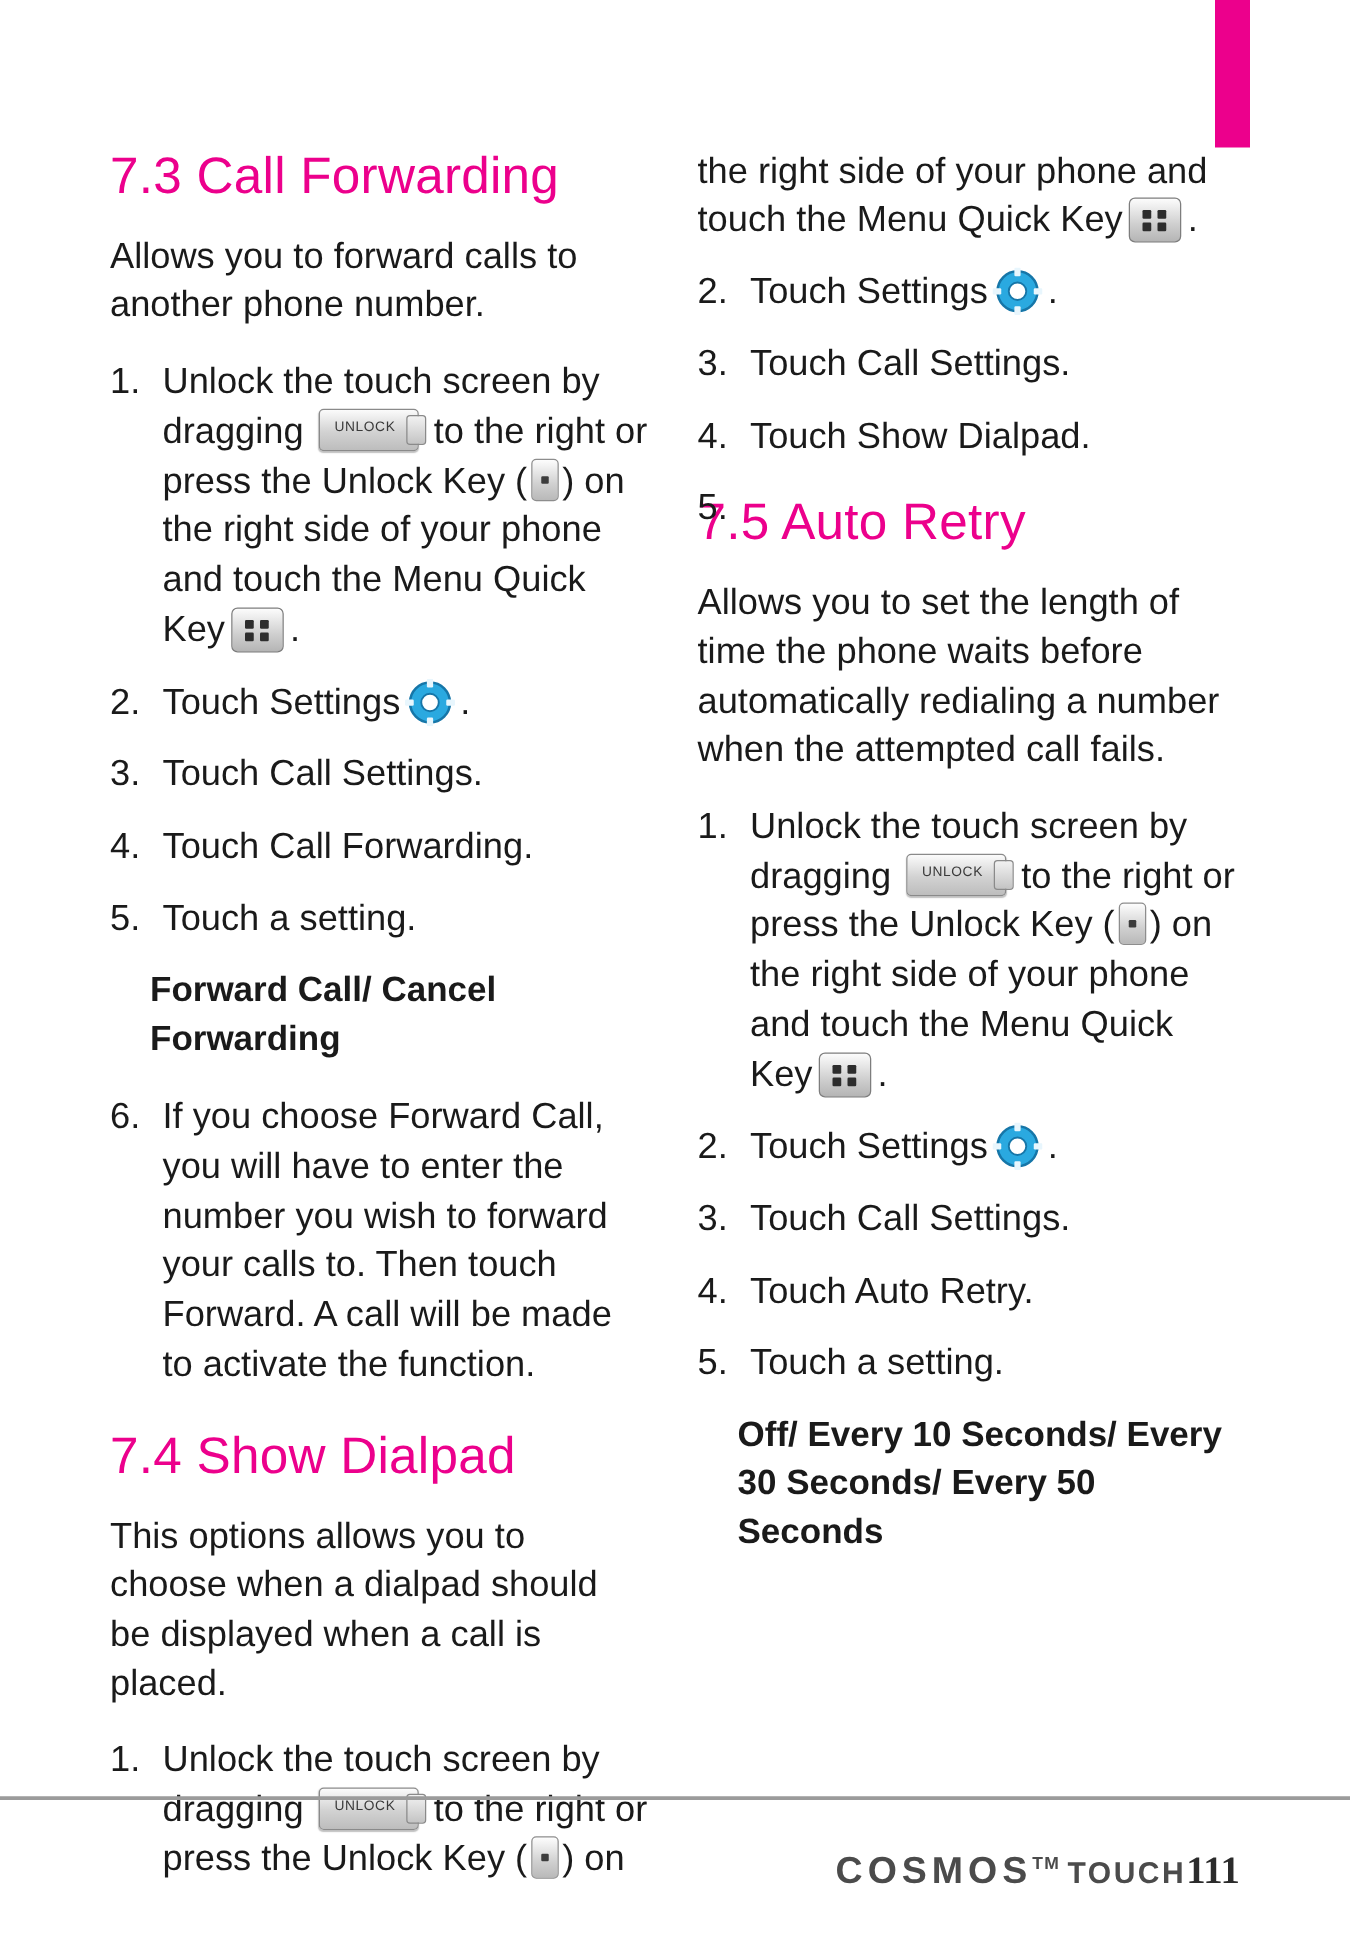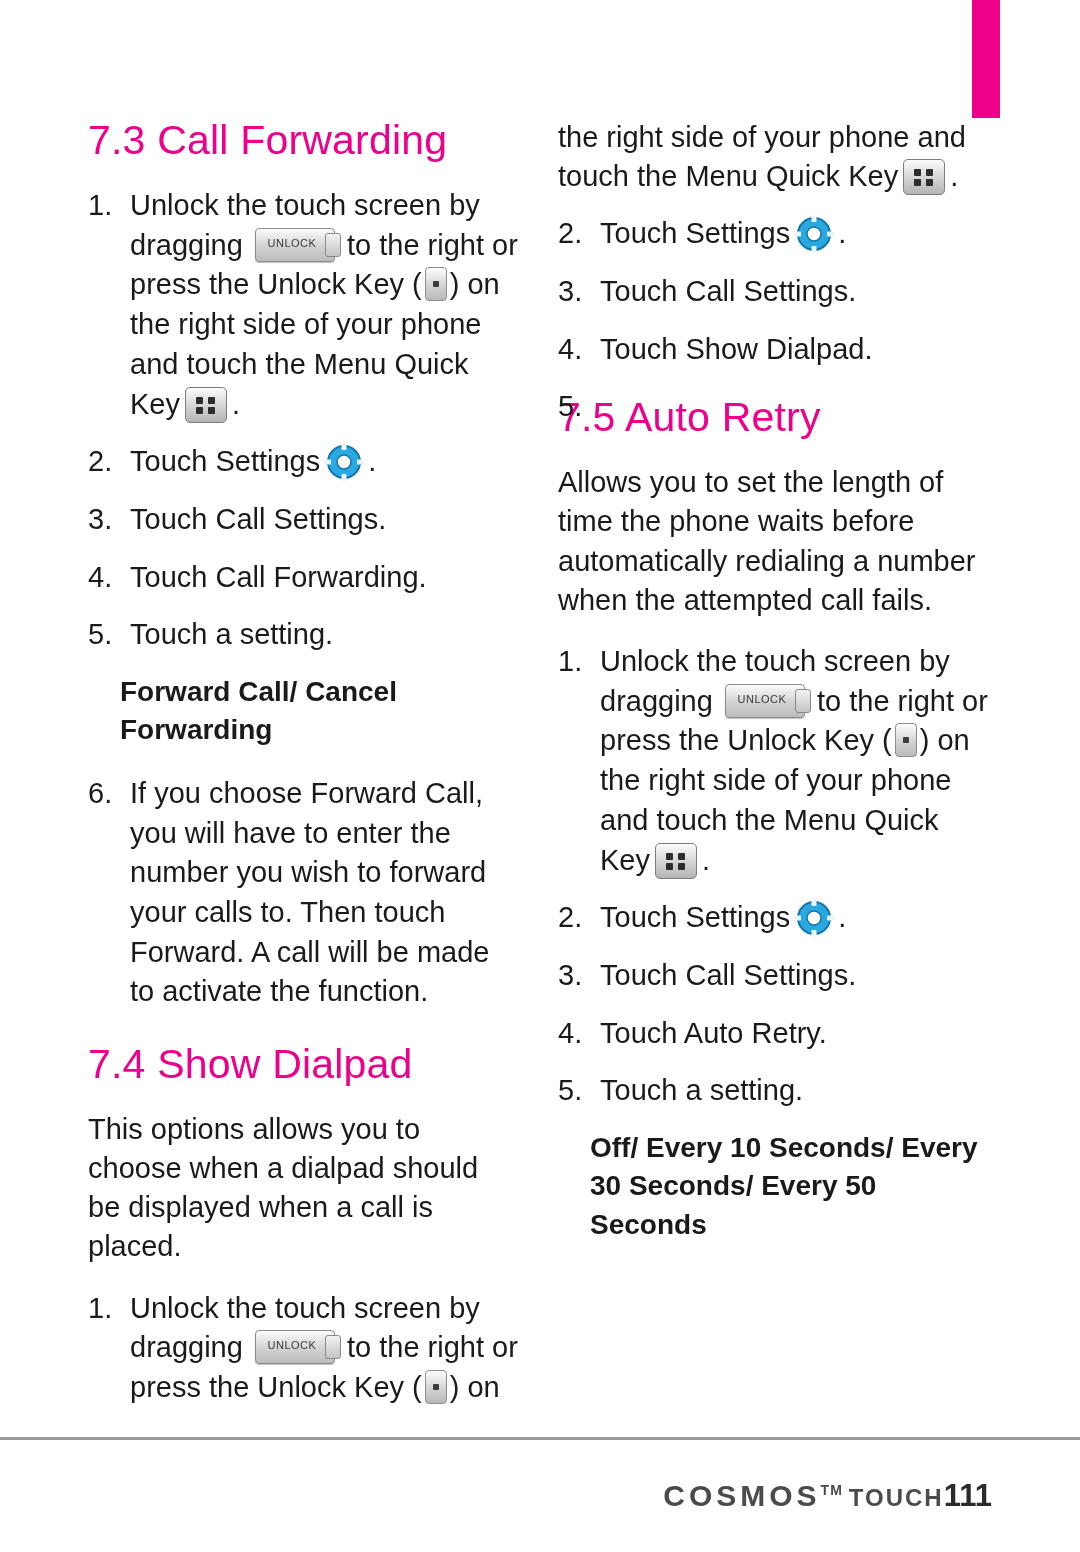--- a/index.html
+++ b/index.html
@@ -190,33 +190,35 @@
   }
   .brand .touch {
     font-size: 24px;
     letter-spacing: 2px;
     margin-left: 6px;
   }
   .pageno {
     font-size: 31px;
     color: #2b2b2b;
     font-weight: bold;
+    font-family: Liberation Serif, serif;
   }
 </style>
 </head>
 <body>
 
 <div class="page">
 
   <div class="tab-marker"></div>
 
   <div class="col col-left">
 
     <h2 class="section">7.3 Call Forwarding</h2>
 
+    <p class="para">Allows you to forward calls to another phone number.</p>
 
     <ol class="steps">
       <li>
         <span class="num">1.</span><span>Unlock the touch screen by dragging </span><span class="unlock-chip"></span><span> to the right or press the </span><span class="b">Unlock Key</span><span> (</span><span class="key-btn"></span><span>) on the right side of your phone and touch the </span><span class="b">Menu Quick Key</span><span class="menu-key"><span class="dot d1"></span><span class="dot d2"></span><span class="dot d3"></span><span class="dot d4"></span></span><span>.</span>
       </li>
       <li>
         <span class="num">2.</span><span>Touch </span><span class="b">Settings</span><span class="gear">
           <svg width="40" height="38" viewBox="0 0 40 38">
               <g>
                 <circle cx="20" cy="19" r="16" fill="#2aa9e0"></circle>

